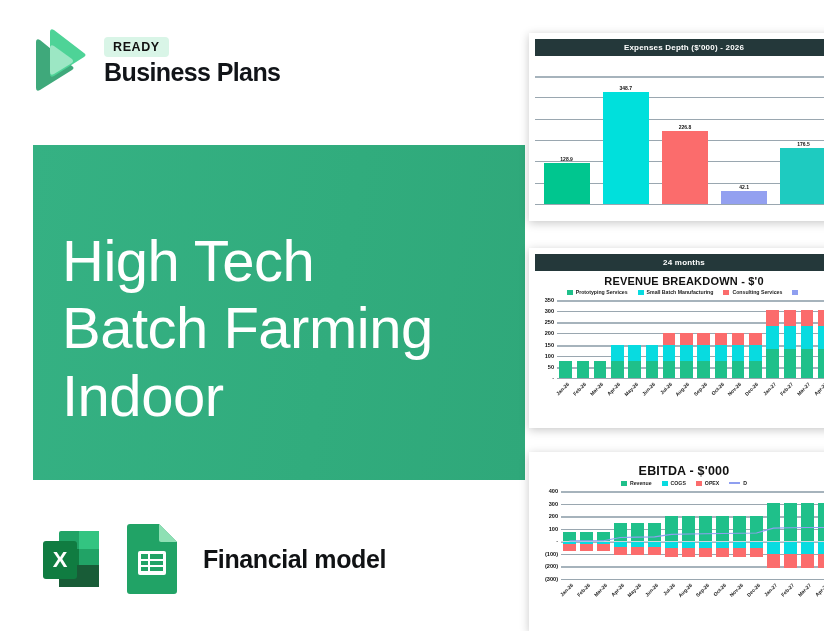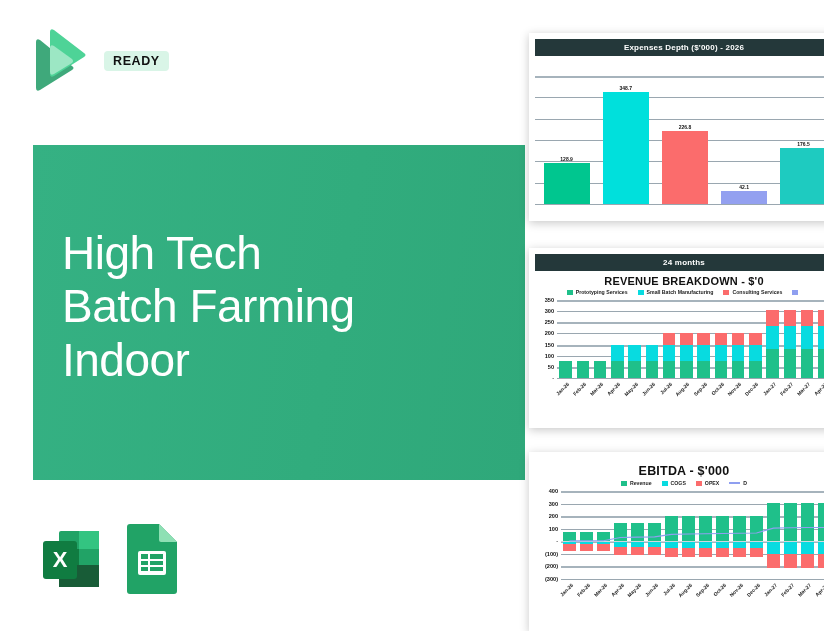--- a/index.html
+++ b/index.html
@@ -28,21 +28,21 @@
     position:absolute; left:33px; top:145px;
     width:492px; height:335px;
     background:#33AF80;
   }
   .green-panel-overlay {
     position:absolute; left:0; top:0; right:0; bottom:0;
     background:linear-gradient(100deg,#35b183 0%,#31ac7d 60%,#2fa87a 100%);
   }
   .hero-title {
     position:absolute; left:29px; top:82px; right:20px;
-    color:#ffffff; font-size:46px; line-height:1.16;
+    color:#ffffff; font-size:58px; line-height:1.16;
     font-weight:400; letter-spacing:-0.5px;
     font-family:"Liberation Sans", sans-serif;
   }
 
   .footer-row { position:absolute; left:35px; top:523px; display:flex; align-items:center; gap:14px; }
   .icon-excel { width:72px; height:72px; position:relative; }
   .icon-sheets { width:62px; height:72px; position:relative; }
   .footer-label { font-size:25px; font-weight:800; color:#101214; letter-spacing:-0.4px; margin-left:6px; }
 
   
@@ -106,20 +106,21 @@
 <div class="logo-block">
   <div class="logo-mark">
     <svg width="62" height="66" viewBox="0 0 62 66">
       <path d="M8 14 L8 60 Q8 64 12 62 L44 42 Q47 40 44 38 L12 12 Q8 10 8 14 Z" fill="#3fa97b"></path>
       <path d="M22 4 L22 46 Q22 50 26 48 L56 29 Q59 27 56 25 L26 2 Q22 0 22 4 Z" fill="#4ed397"></path>
       <path d="M22 20 L22 44 Q22 48 26 46 L44 35 Q46 33 44 31 L26 18 Q22 16 22 20 Z" fill="#9ce7c4"></path>
     </svg>
   </div>
   <div class="logo-text">
     <span class="ready-pill">READY</span>
+    <span class="brand-name">Business Plans</span>
   </div>
 </div>
 
 <div class="green-panel">
   <div class="green-panel-overlay"></div>
   <div class="hero-title">
     <div>High Tech</div>
     <div>Batch Farming</div>
     <div>Indoor</div>
   </div>
@@ -143,20 +144,21 @@
       <path d="M38 1 L56 19 L40 19 Q38 19 38 17 Z" fill="#8ee0b4"></path>
       <rect x="17" y="28" width="28" height="24" rx="2" fill="#ffffff"></rect>
       <rect x="20" y="31" width="7" height="5" fill="#21a366"></rect>
       <rect x="29" y="31" width="13" height="5" fill="#21a366"></rect>
       <rect x="20" y="38" width="7" height="4" fill="#21a366"></rect>
       <rect x="29" y="38" width="13" height="4" fill="#21a366"></rect>
       <rect x="20" y="44" width="7" height="4" fill="#21a366"></rect>
       <rect x="29" y="44" width="13" height="4" fill="#21a366"></rect>
     </svg>
   </div>
+  <span class="footer-label">Financial model</span>
 </div>
 
 <div class="card" id="card1">
   <div class="dark-bar">Expenses Depth ($'000) - 2026</div>
   <div class="plot" id="plot1" style="position: relative; width: 298px; height: 150px; margin: 6px 6px 0px;">
       <div class="gridline bold" style="top: 14px;"></div>
       <div class="gridline" style="top: 35.3333px;"></div>
       <div class="gridline" style="top: 56.6667px;"></div>
       <div class="gridline" style="top: 78px;"></div>
       <div class="gridline" style="top: 99.3333px;"></div>

